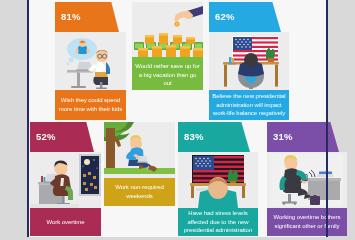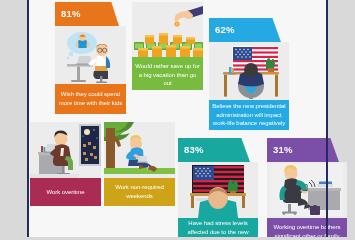--- a/index.html
+++ b/index.html
@@ -43,21 +43,21 @@
     width: 297px; height: 237px;
   }
 
   
   .card {
     position: absolute;
     width: 71px;
   }
   .ribbon {
     position: relative;
-    height: 24px;
+    height: 30px;
     width: 64px;
     display: block;
     text-decoration: underline;
   }
   .ribbon .ribbon-bg {
     position: absolute;
     left: 0; top: 0;
     width: 100%; height: 100%;
     clip-path: polygon(0 0, 88% 0, 100% 100%, 0 100%);
   }
@@ -92,21 +92,21 @@
   }
 
   
   .row1 .illus   { height: 58px; }
   .row1 .caption { height: 30px; display: flex; align-items: center; justify-content: center; }
   
   .row2 .illus   { height: 56px; }
   .row2 .caption { height: 28px; display: flex; align-items: center; justify-content: center; }
 
   .wide  { width: 80px; }
-  .wide .ribbon  { width: 72px; margin-top: 16px; }
+  .wide .ribbon  { width: 72px; }
   .wide .illus   { width: 80px; }
   .wide .caption { width: 80px; }
 </style>
 </head>
 <body>
 
 <div id="page">
 
   <div class="edge-rule left"></div>
   <div class="edge-rule right"></div>
@@ -252,20 +252,24 @@
             <ellipse cx="42" cy="41" rx="3.6" ry="5" fill="#8b8f96"></ellipse>
             <path d="M31 32 q11 -6 22 0 l2 10 q-12 5 -26 0z" fill="#2a3b6e"></path>
             <circle cx="42" cy="28" r="7" fill="#3a3a3a"></circle>
             <rect x="40" y="53" width="4" height="4" fill="#8b8f96"></rect>
           </svg>
         </div>
         <div class="caption" style="background:#24a9e3;">Believe the new presidential administration will impact work-life balance negatively</div>
       </div>
 
       <div class="card row2" style="left:1px; top:122px;">
+        <div class="ribbon">
+          <div class="ribbon-bg" style="background:#aa2b53;"></div>
+          <span class="pct">52%</span>
+        </div>
         <div class="illus">
           <svg width="71" height="56" viewBox="0 0 71 56">
             <rect x="0" y="0" width="71" height="56" fill="#ececec"></rect>
             <rect x="49" y="2" width="22" height="42" fill="#c9cdd2"></rect>
             <rect x="51" y="4" width="18" height="38" fill="#1d2749"></rect>
             <g fill="#e8a33d" opacity="0.85">
               <rect x="53" y="22" width="3" height="3"></rect>
                 <rect x="58" y="20" width="3" height="3"></rect>
               <rect x="63" y="24" width="3" height="3"></rect>
                 <rect x="53" y="30" width="3" height="3"></rect>

